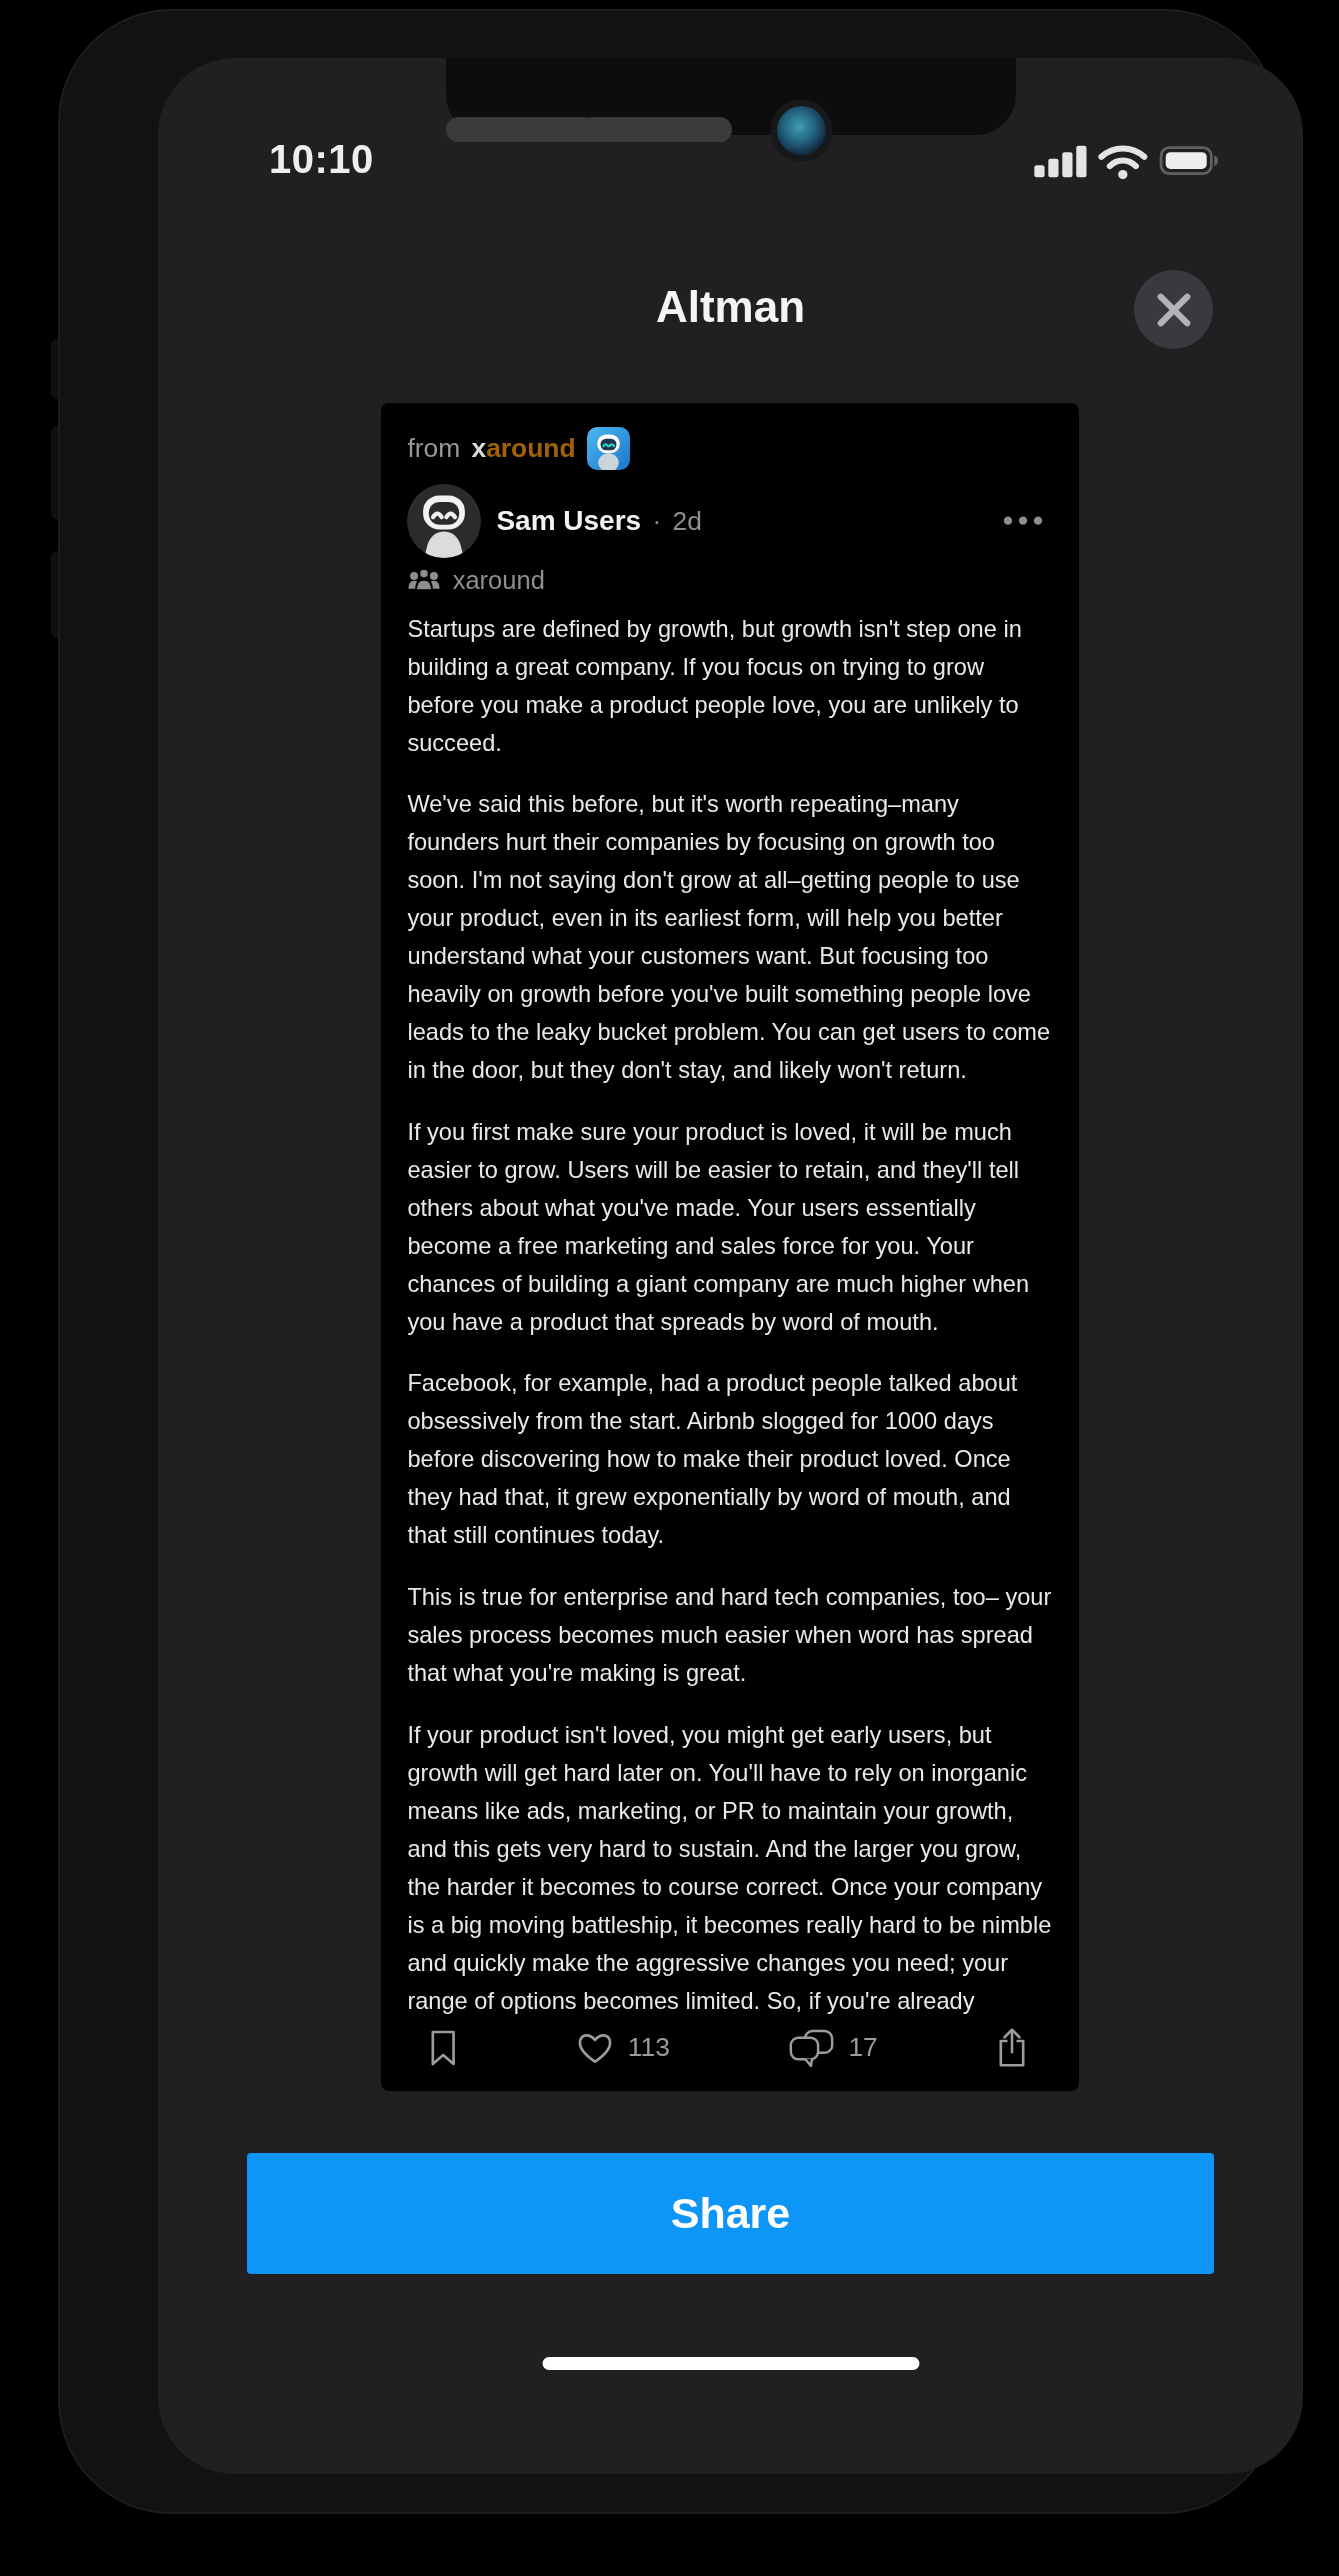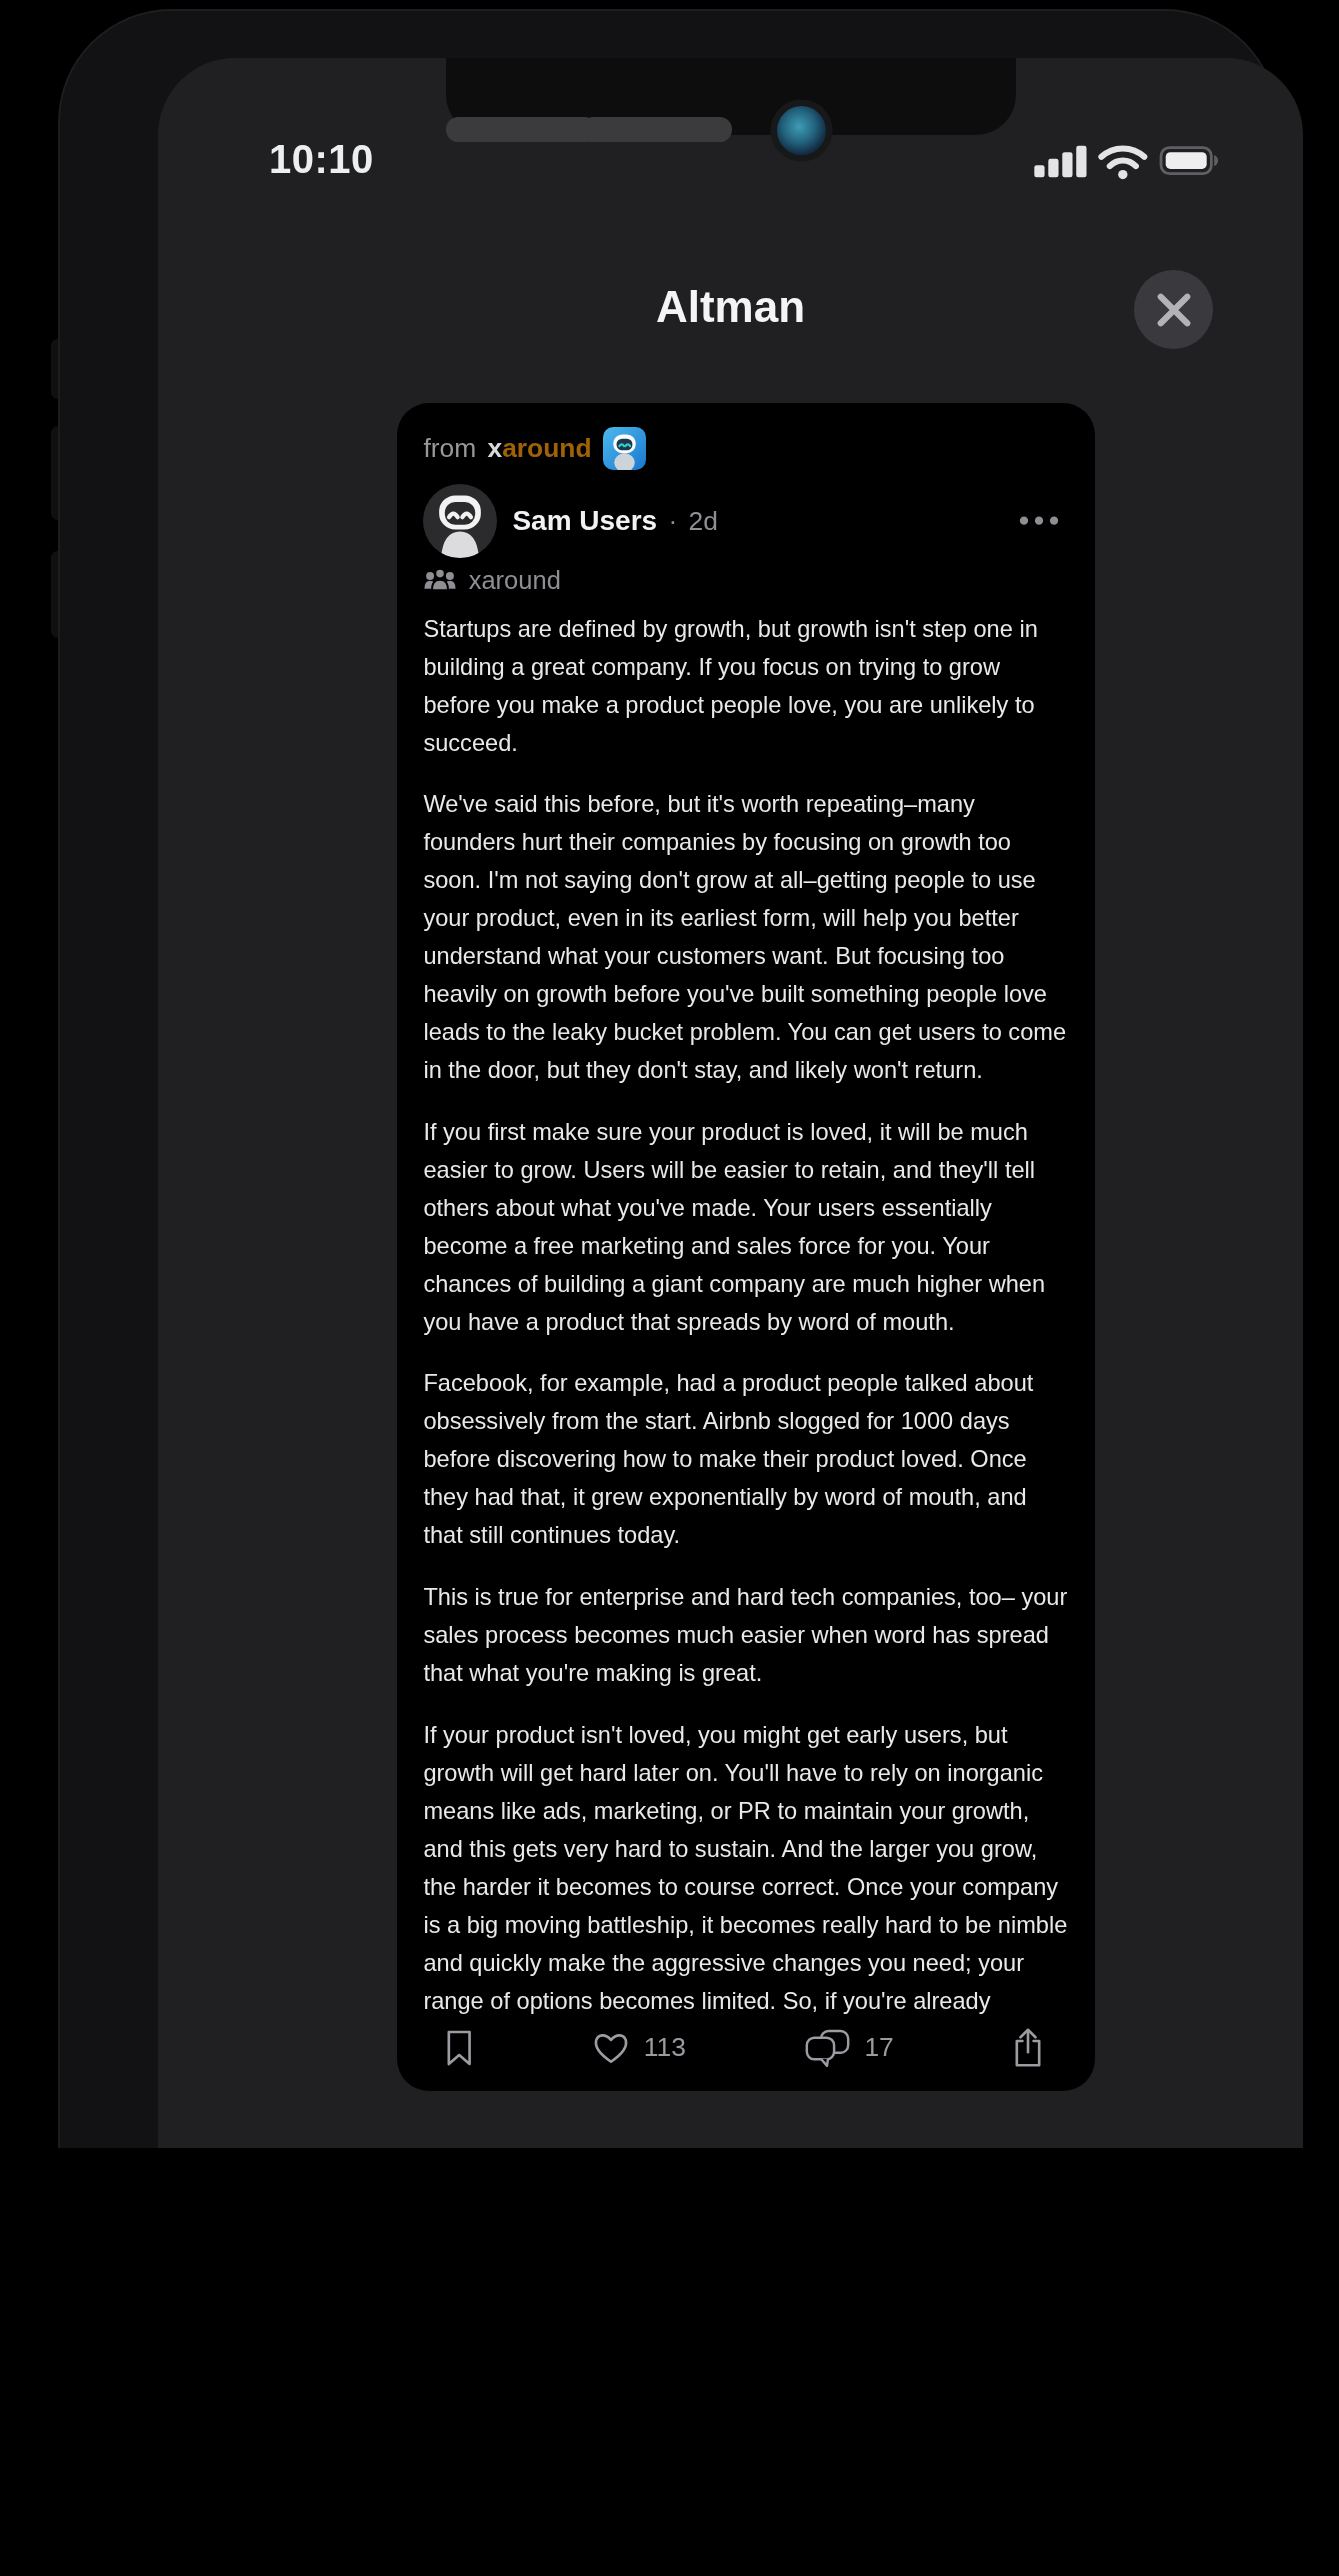--- a/index.html
+++ b/index.html
@@ -1,16 +1,16 @@
 <!DOCTYPE html>
 <html style="font-size:15px"><head>
 <meta charset="utf-8">
 <style>
   html,body{margin:0;padding:0;background:#000;}
-  .stage{position:relative;width:1340px;height:2148px;background:#000;overflow:hidden;
+  .stage{position:relative;width:1340px;height:2576px;background:#000;overflow:hidden;
          font-family:"Liberation Sans",sans-serif;}
   
   .side-btn{position:absolute;background:#1c1c1e;border-radius:7.5px;}
   .phone{position:absolute;left:60px;top:11.3px;width:1216px;height:2501px;background:#121214;
          border-radius:111px;box-shadow:0 0 0 1.9px #1e1e20,0 28px 85px rgba(0,0,0,.9);}
   .screen{position:absolute;left:98px;top:47px;width:1145px;height:2416px;background:#202022;
           border-radius:77px;overflow:hidden;}
   .notch{position:absolute;left:50%;transform:translateX(-50%);top:0;width:570px;height:77px;
          background:#0d0d0e;border-radius:0 0 40px 40px;}
   .speaker{position:absolute;left:423px;top:59px;width:151px;height:24.5px;border-radius:12.3px;background:#3b3b3e;}
@@ -18,22 +18,22 @@
           background:radial-gradient(circle at 45% 42%,#3f9cb4 0%,#23647f 40%,#143048 68%,#0c0d0f 100%);
           box-shadow:0 0 0 6.6px #17181a;}
   
   .time{position:absolute;left:111px;top:79px;width:170px;font-size:40px;font-weight:700;color:#edeef0;letter-spacing:0.5px;}
   .status-icons{position:absolute;right:81px;top:83px;}
   
   .sheet-title{position:absolute;left:0;top:224px;width:100%;text-align:center;font-size:44px;font-weight:700;color:#f4f4f6;}
   .close-btn{position:absolute;left:976px;top:212px;width:79px;height:79px;border-radius:50%;background:#3a3a3e;
              display:flex;align-items:center;justify-content:center;border:none;cursor:pointer;}
   
-  .card{position:absolute;left:223px;top:345px;width:698px;height:1688px;background:#000;border-radius:32px;
-        box-sizing:border-box;padding:22.6px 26.4px 19px 26.4px;overflow:hidden;margin-left:16px;}
+  .card{position:absolute;left:223px;top:345px;width:698px;height:1688px;background:#000;border-radius:8px;
+        box-sizing:border-box;padding:22.6px 26.4px 19px 26.4px;overflow:hidden;}
   .source-row{display:flex;align-items:center;gap:11.3px;height:45px;}
   .source-prefix{font-size:26.4px;color:#97979c;}
   .brand{font-size:26.4px;font-weight:600;}
   .brand .bx{color:#d6d9db;}
   .brand .brest{color:#a16207;}
   .app-icon{width:43px;height:43px;display:block;}
   .author-row{display:flex;align-items:center;margin-top:13.2px;}
   .avatar{width:74px;height:74px;display:block;}
   .author-meta{margin-left:15px;display:flex;align-items:baseline;gap:11.3px;}
   .author-name{font-size:28px;font-weight:700;color:#f2f2f4;}

